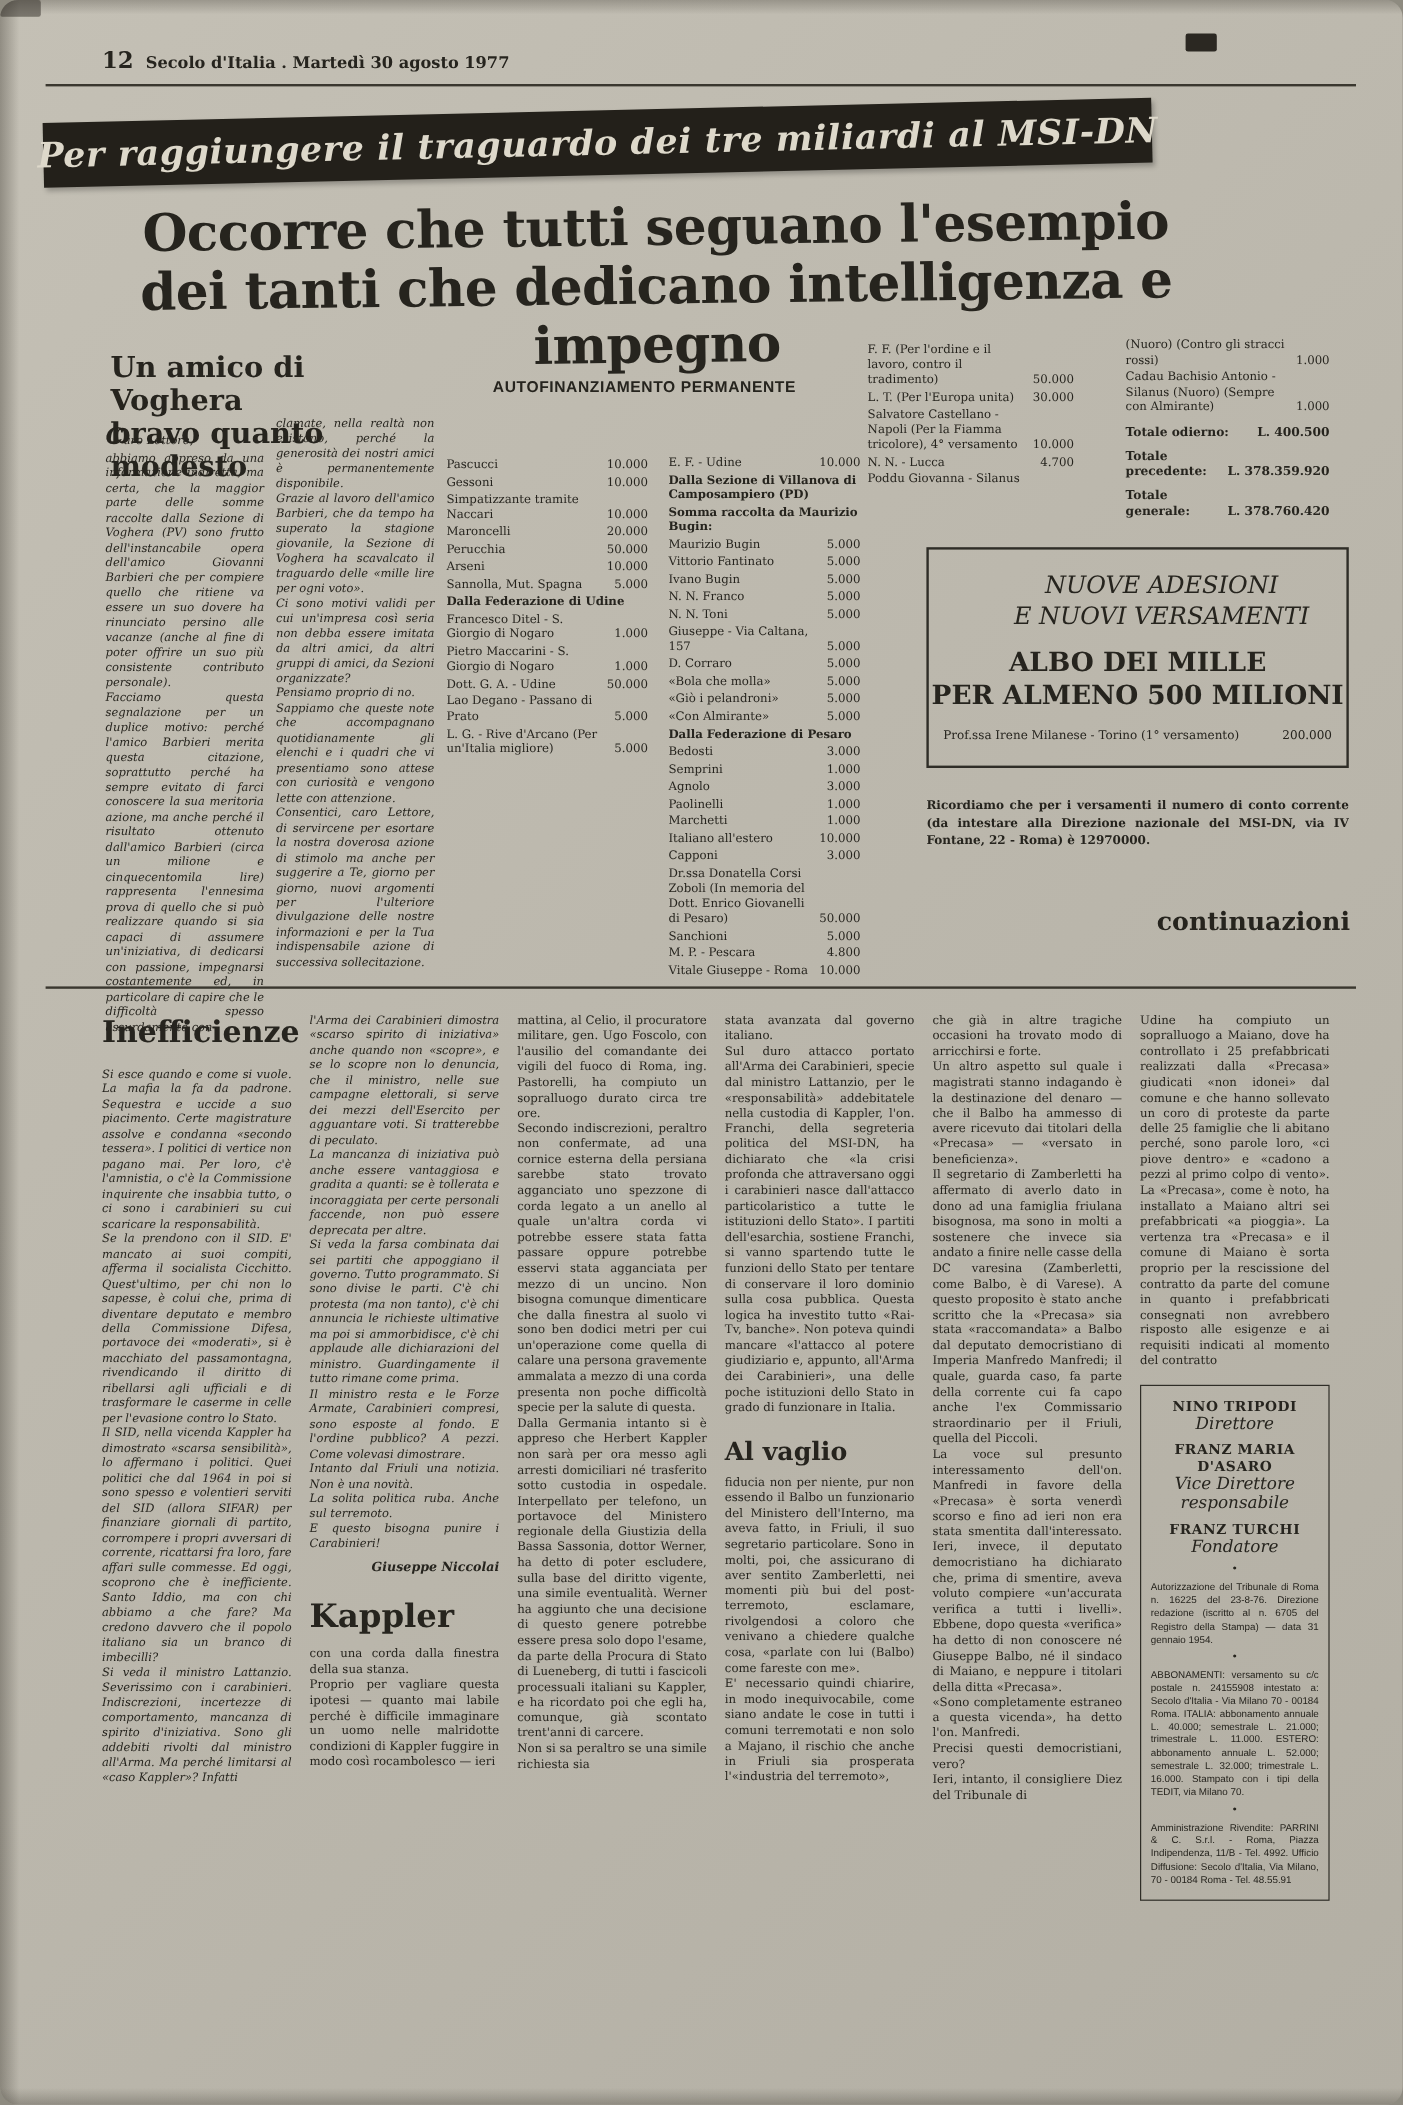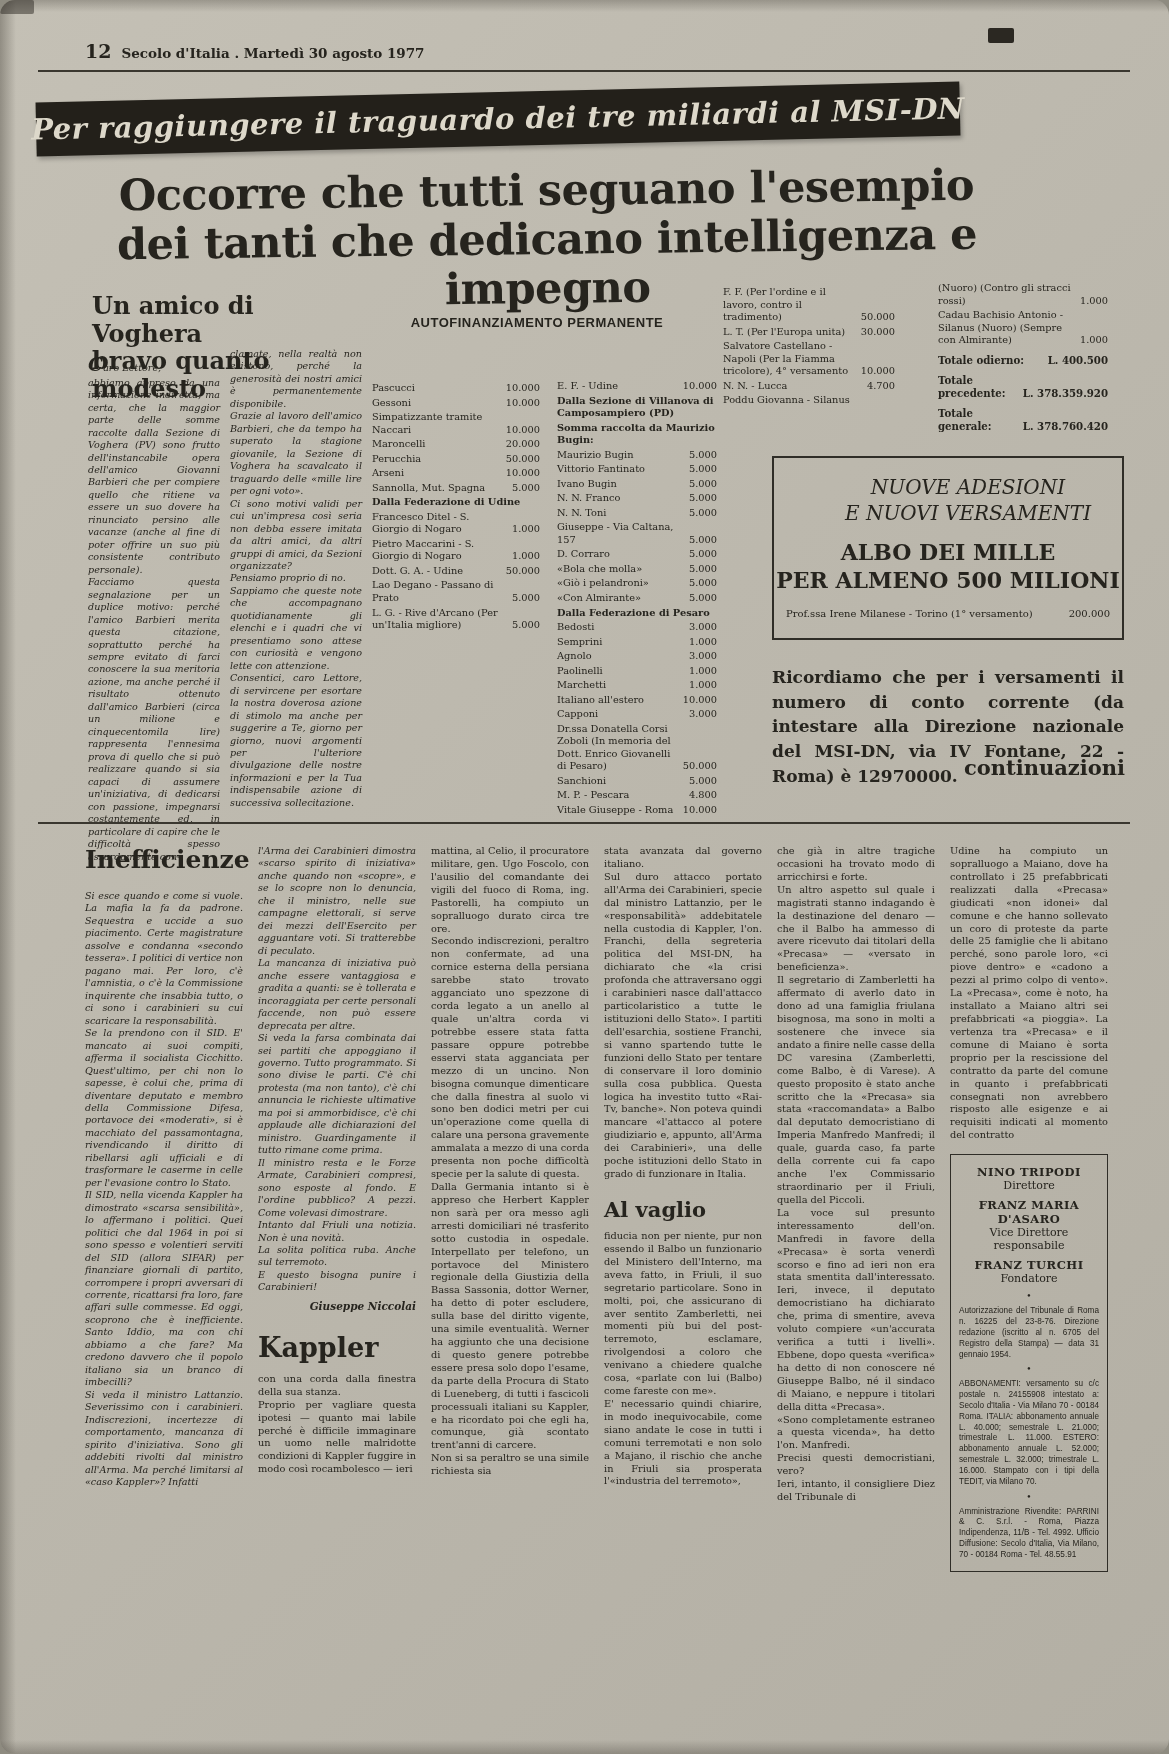--- a/index.html
+++ b/index.html
@@ -52,36 +52,36 @@
 
   .rettifica { left:372px; top:624px; width:166px; border:1px solid #2f2d27; padding:9px 8px; background:rgba(255,255,255,0.04); }
   .rettifica-title { text-align:center; font-weight:bold; font-size:11.5px; letter-spacing:2px; margin-bottom:7px; }
   .rettifica-text { font-size:9.8px; line-height:1.4; text-align:justify; }
 
   .adesioni { left:772px; top:456px; width:352px; height:184px; border:2px solid #2f2d27; text-align:center; box-sizing:border-box; padding-top:16px; }
   .adesioni .l12 { font-style:italic; font-size:20px; line-height:1.3;padding-left:40px; }
   .adesioni .l34 { font-weight:bold; font-size:22px; line-height:1.25; margin-top:13px; }
   .adesioni .aentry { display:flex; justify-content:space-between; font-size:10px; margin:14px 12px 0 12px; text-align:left; gap:6px; }
 
-  .ricordiamo { left:772px; top:665px; width:352px; font-weight:bold; font-size:17px; line-height:1.45; text-align:justify; }
+  .ricordiamo { left:772px; top:665px; width:352px; font-weight:bold; font-size:10px; line-height:1.45; text-align:justify; }
 
   .contz { left:835px; top:755px; width:290px; text-align:right; font-weight:bold; font-size:21px; }
   .contz-rule { left:38px; top:822px; width:1092px; height:2px; background:#3a372f; }
 
   .bcol { top:845px; width:158px; }
   .c1 { left:85px; } .c2 { left:258px; } .c3 { left:431px; }
   .c4 { left:604px; } .c5 { left:777px; } .c6 { left:950px; }
   .art-title { font-weight:bold; font-size:25px; margin:0 0 16px 0; }
   .art-title-sm { font-weight:bold; font-size:21px; margin:16px 0 8px 0; }
   .kappler-title { font-weight:bold; font-size:27px; margin:20px 0 10px 0; }
   .byline { text-align:right; font-weight:bold; font-style:italic; font-size:10.5px; margin-top:6px; }
 
   .colophon { border:1.5px solid #2f2d27; margin-top:12px; padding:10px 8px; text-align:center; }
   .colophon .nm { font-weight:bold; font-size:11.5px; letter-spacing:.5px; }
-  .colophon .rl { font-size:11px; margin-bottom:6px; }
+  .colophon .rl { font-size:14px; margin-bottom:6px;font-style:italic; }
   .colophon .dot { font-size:9px; margin:4px 0; }
   .colophon .fine { font-family:"Liberation Sans", sans-serif; font-size:8.2px; line-height:1.32; text-align:justify; margin-top:5px; }
 </style>
 </head>
 <body>
 
 <div class="page">
   <div class="edge top"></div>
   <div class="edge left"></div>
   <div class="edge bottom"></div>

